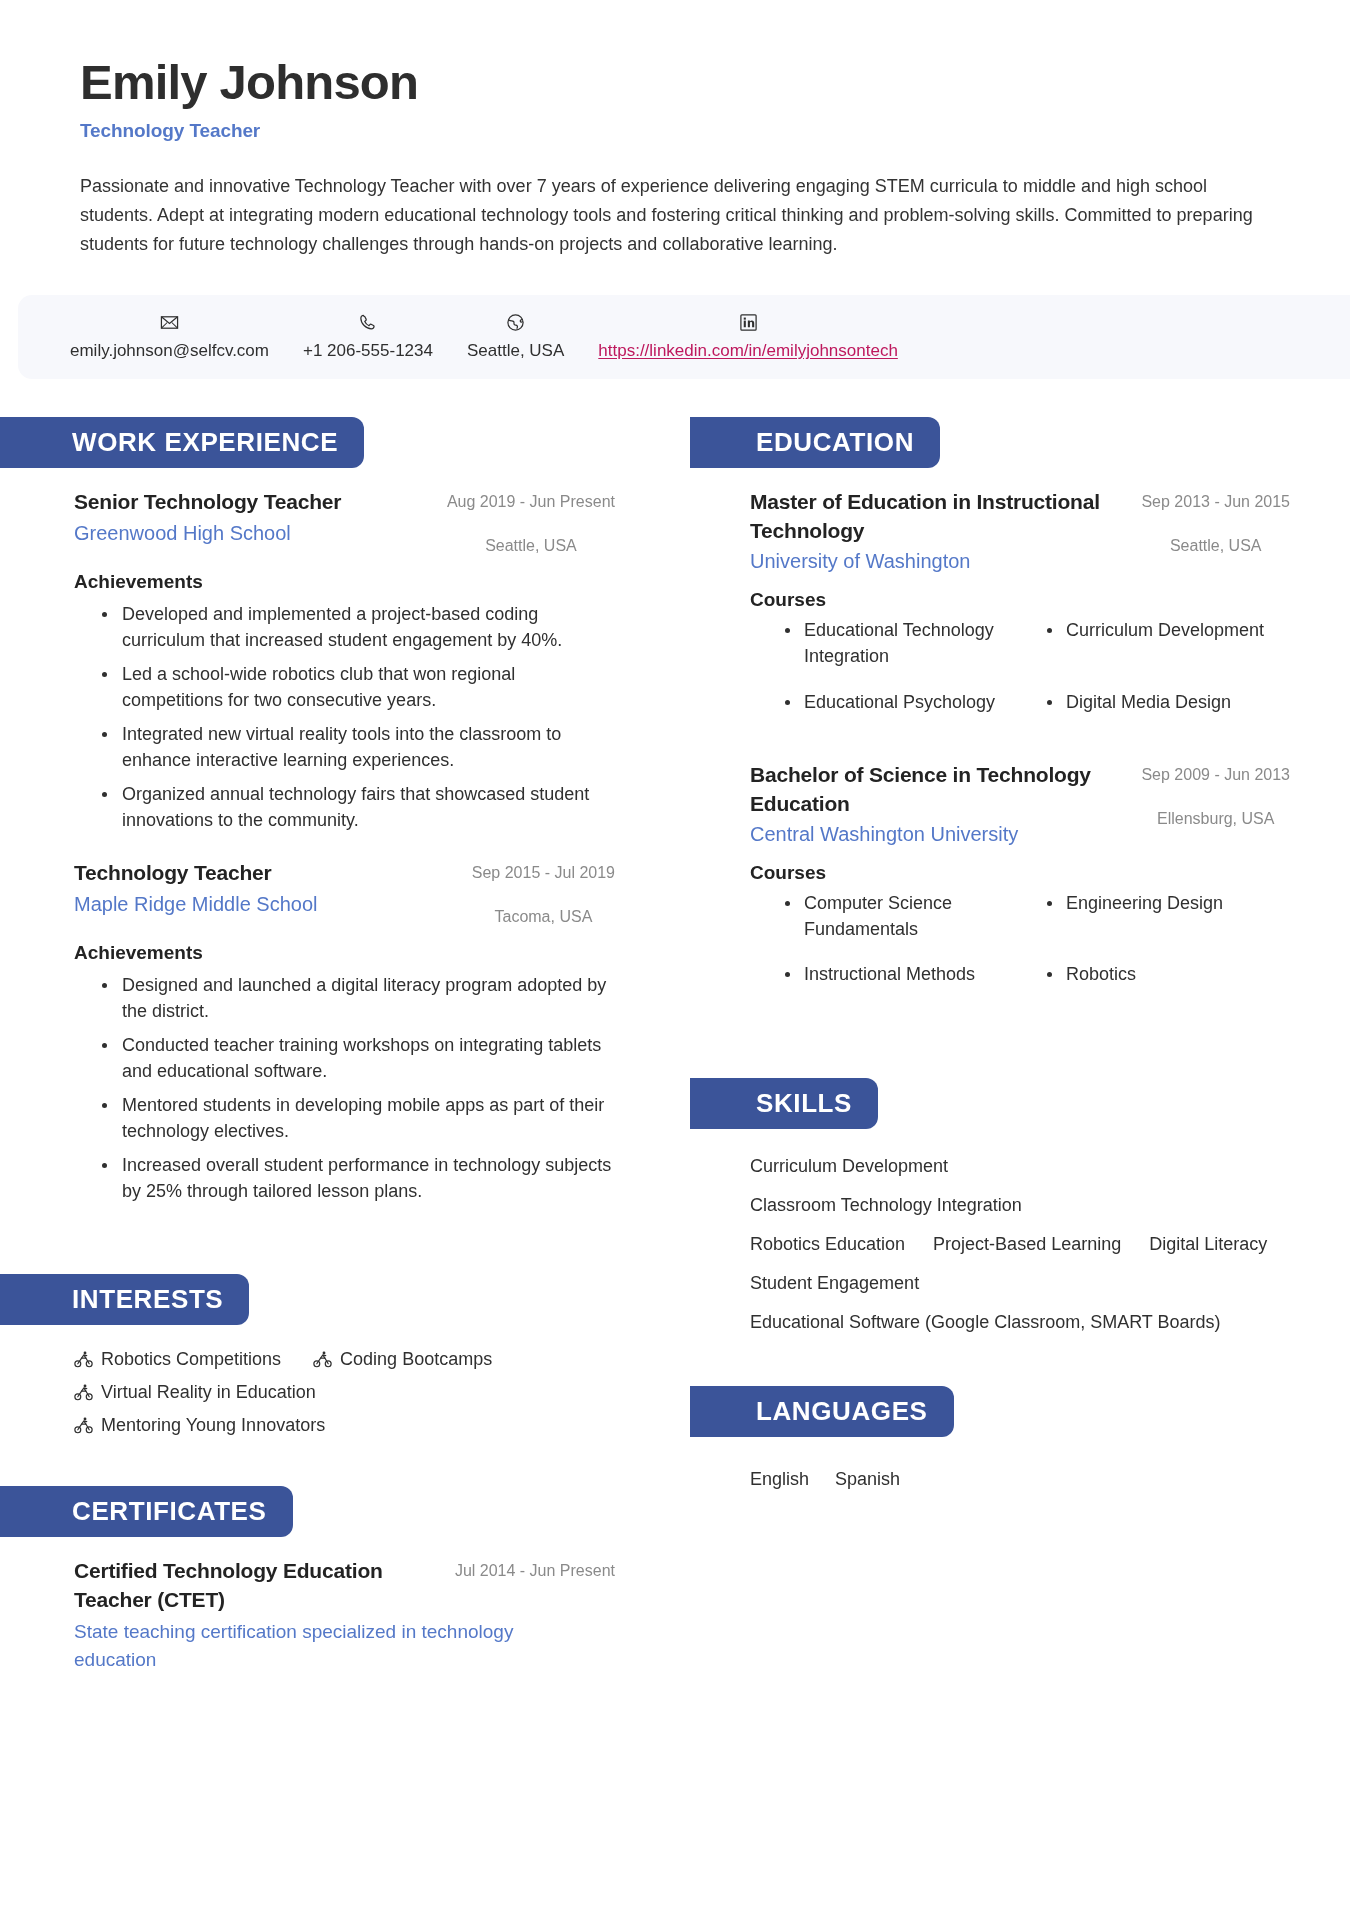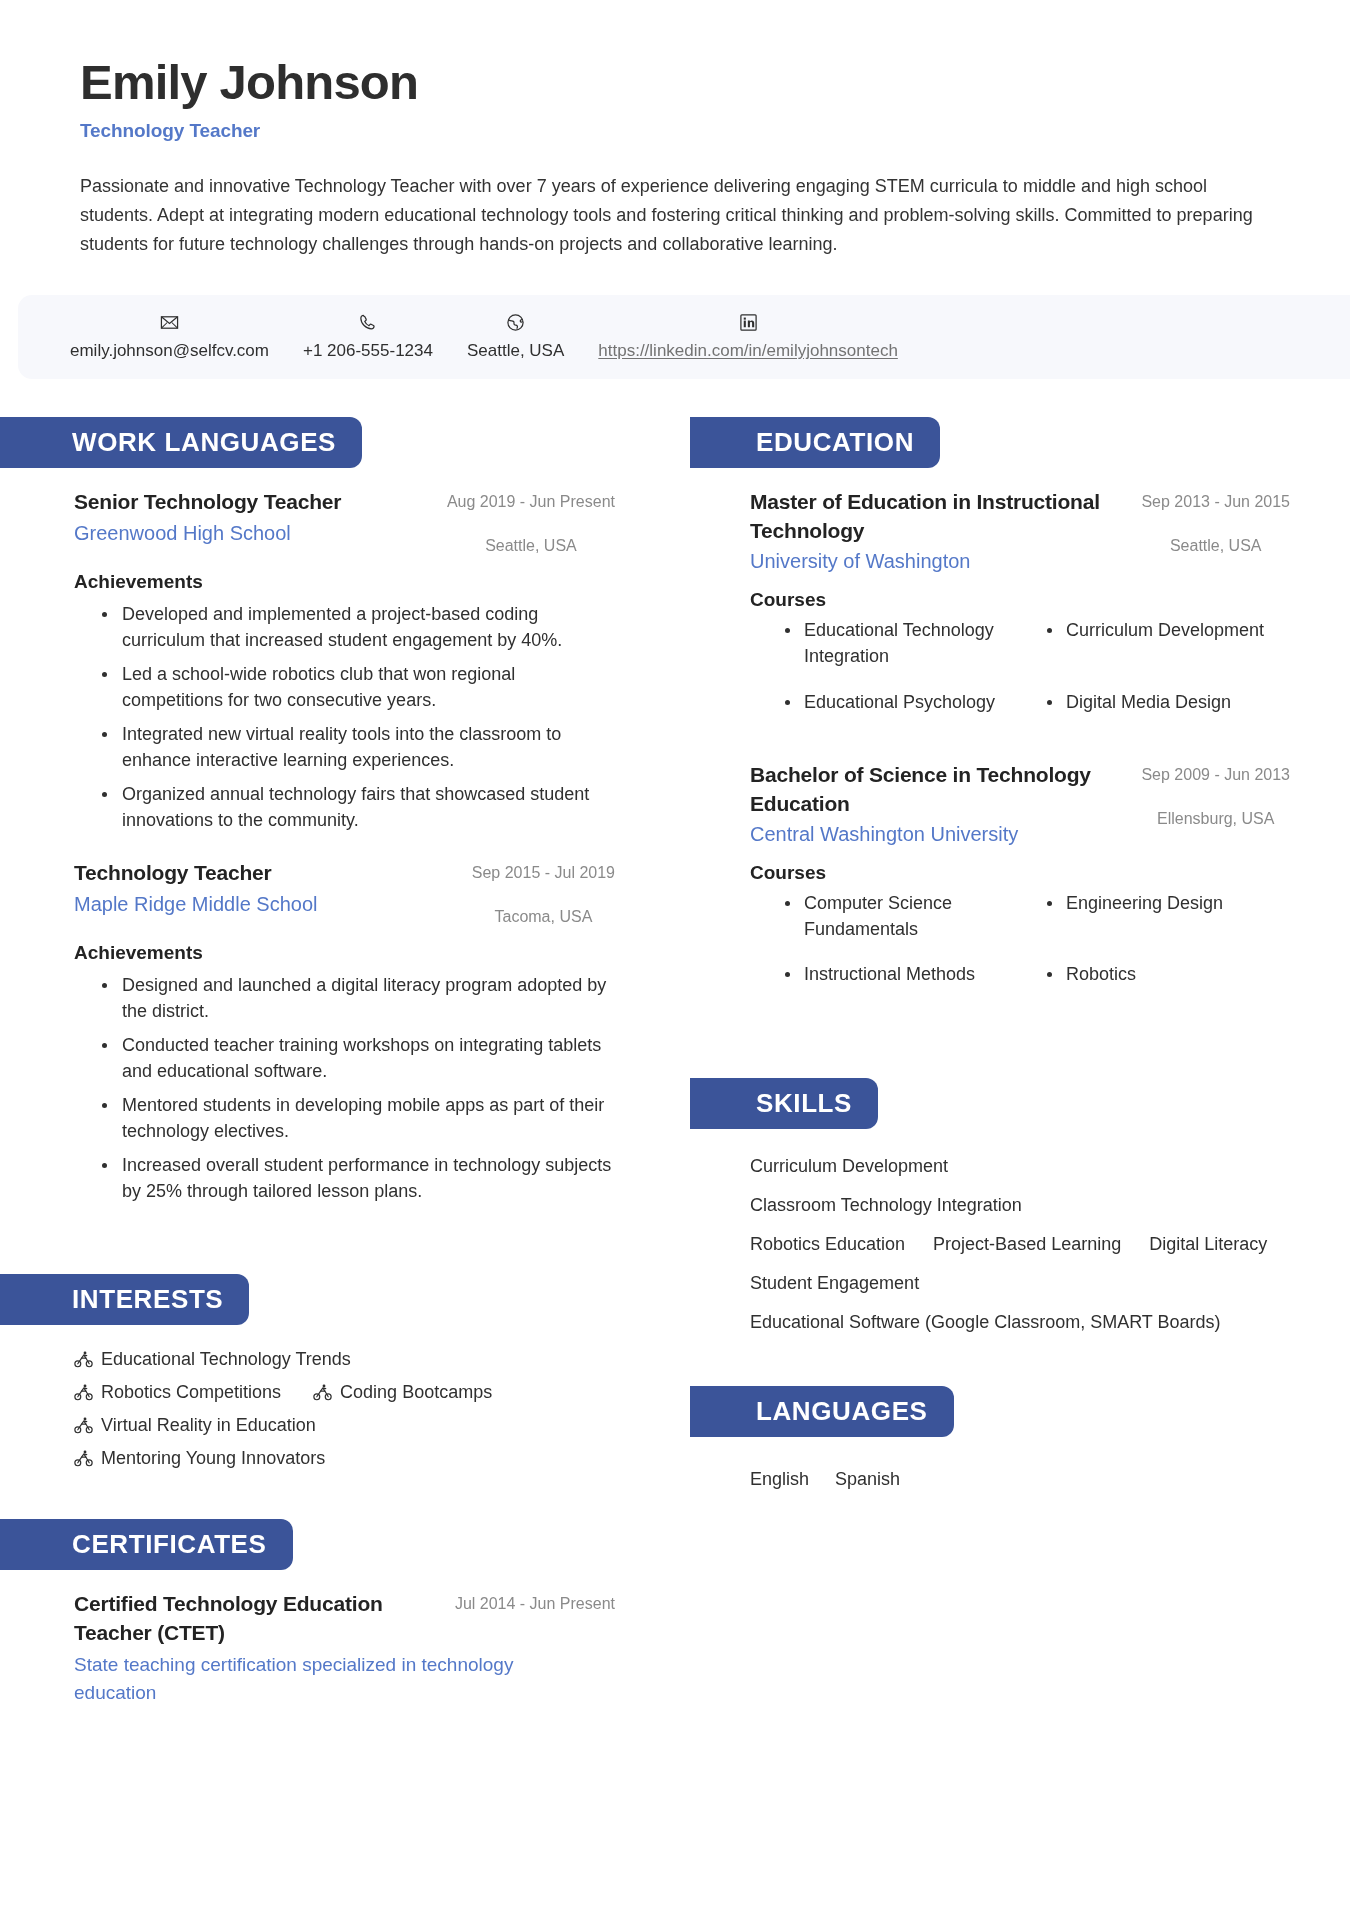--- a/index.html
+++ b/index.html
@@ -84,21 +84,21 @@
     width: 19px;
     height: 19px;
     flex: none;
   }
 
   .contact-item .ic svg { display: block; }
 
   .contact-link {
     text-decoration: underline;
     text-underline-offset: 2px;
-    color: #737373;
+    color: #be185d;
   }
 
   
   .columns {
     display: flex;
     align-items: flex-start;
     margin-top: 38px;
     padding-bottom: 40px;
   }
 
@@ -343,21 +343,21 @@
         </span>
         <span class="contact-link">https://linkedin.com/in/emilyjohnsontech</span>
       </div>
     </div>
 
   <div class="columns">
 
     <div class="col-left">
 
       <div class="sec">
-        <div class="sec-badge">WORK LANGUAGES</div>
+        <div class="sec-badge">WORK EXPERIENCE</div>
         <div class="sec-body-left" id="work-list">
             <div class="entry">
               <div class="entry-top">
                 <div class="entry-left">
                   <div class="entry-title">Senior Technology Teacher</div>
                   <div class="entry-org">Greenwood High School</div>
                 </div>
                 <div class="entry-right">
                   <div class="entry-meta-block">
                     <div class="entry-date">Aug 2019 - Jun Present</div>
@@ -396,32 +396,20 @@
             </div>
           </div>
       </div>
 
       <div class="gap-lg"></div>
 
       <div class="sec">
         <div class="sec-badge">INTERESTS</div>
         <div class="sec-body-left">
           <div class="interests-flow" id="interests-list">
-              <div class="interest" style="flex-basis: 100%;">
-                <span class="ic">
-                  <svg width="19" height="19" viewBox="0 0 20 20">
-                    <circle cx="4" cy="14.5" r="3.1" fill="none" stroke="#2f2f2f" stroke-width="1.25"></circle>
-                    <circle cx="16" cy="14.5" r="3.1" fill="none" stroke="#2f2f2f" stroke-width="1.25"></circle>
-                    <circle cx="11.6" cy="3.1" r="1.5" fill="#2f2f2f"></circle>
-                    <path d="M4 14.5 L8 8.5 L12.5 8.5 L16 14.5" fill="none" stroke="#2f2f2f" stroke-width="1.25" stroke-linejoin="round" stroke-linecap="round"></path>
-                    <path d="M8 8.5 L10.4 5.2 M10.4 5.2 L13.4 5.9 M12.5 8.5 L10.4 5.2" fill="none" stroke="#2f2f2f" stroke-width="1.25" stroke-linecap="round"></path>
-                  </svg>
-                </span>
-                <span>Educational Technology Trends</span>
-              </div>
               <div class="interest">
                 <span class="ic">
                   <svg width="19" height="19" viewBox="0 0 20 20">
                     <circle cx="4" cy="14.5" r="3.1" fill="none" stroke="#2f2f2f" stroke-width="1.25"></circle>
                     <circle cx="16" cy="14.5" r="3.1" fill="none" stroke="#2f2f2f" stroke-width="1.25"></circle>
                     <circle cx="11.6" cy="3.1" r="1.5" fill="#2f2f2f"></circle>
                     <path d="M4 14.5 L8 8.5 L12.5 8.5 L16 14.5" fill="none" stroke="#2f2f2f" stroke-width="1.25" stroke-linejoin="round" stroke-linecap="round"></path>
                     <path d="M8 8.5 L10.4 5.2 M10.4 5.2 L13.4 5.9 M12.5 8.5 L10.4 5.2" fill="none" stroke="#2f2f2f" stroke-width="1.25" stroke-linecap="round"></path>
                   </svg>
                 </span>

